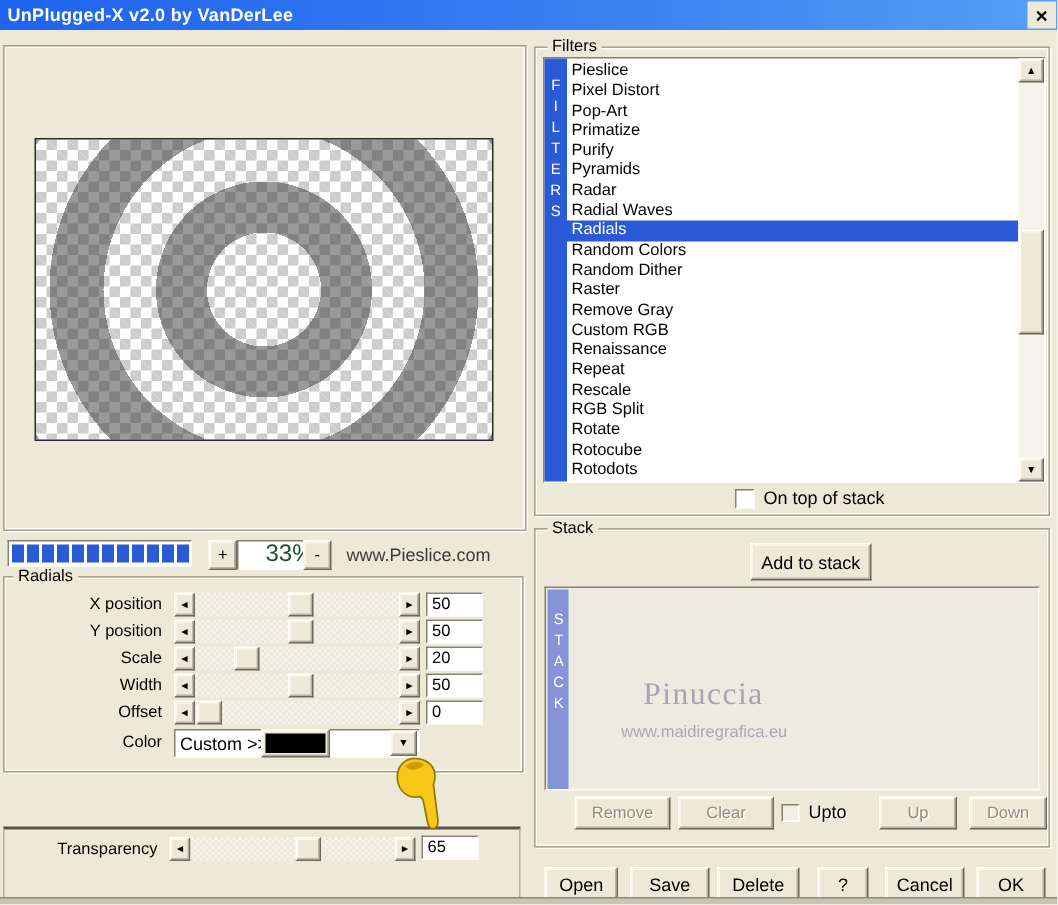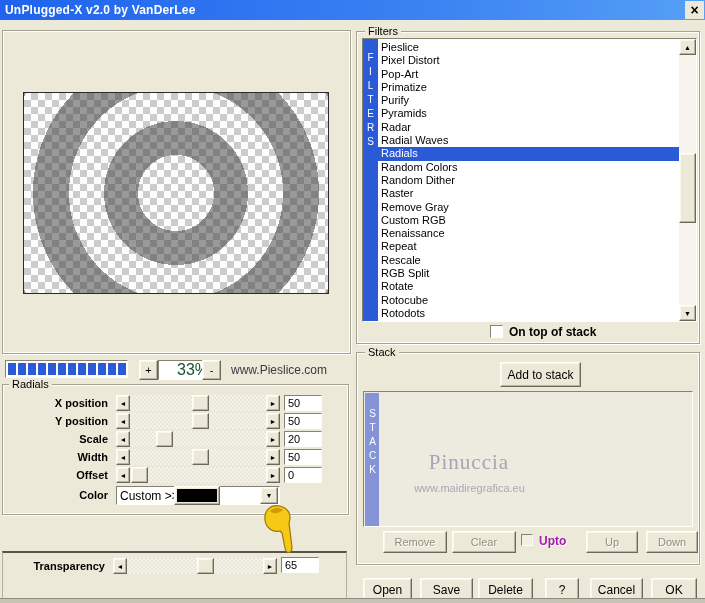--- a/index.html
+++ b/index.html
@@ -42,21 +42,21 @@
   #zoom-in{left:139px; top:360px; width:17px; height:18px;}
   #zoompct{left:158px; top:360px; width:44px; height:18px; display:flex;align-items:center;justify-content:center;
            color:#14532d; font-size:16px;padding-left:12px;}
   #zoom-out{left:202px; top:360px; width:17px; height:18px;}
   #site{left:231px; top:363px; font-size:12px; color:#3a3a3a;}
   
   #radials-group{left:2px; top:384px; width:345px; height:129px;}
   #filters-group{left:356px; top:31px; width:342px; height:311px;}
   #stack-group{left:356px; top:352px; width:342px; height:211px;}
   
-  .ctl-label{position:absolute; left:0; width:105px; text-align:right; line-height:16px;font-weight:bold;}
+  .ctl-label{position:absolute; left:0; width:105px; text-align:right; line-height:16px;}
   .slider{position:absolute; left:113px; width:164px; height:16px; display:flex;}
   .sl-btn{width:14px; height:16px; box-sizing:border-box; font-size:7px; display:flex;align-items:center;justify-content:center; flex:none;}
   .sl-track{position:relative; flex:1; background:#f4f3ea;
     background-image:linear-gradient(45deg,#e9e7d9 25%,transparent 25%,transparent 75%,#e9e7d9 75%),
                      linear-gradient(45deg,#e9e7d9 25%,transparent 25%,transparent 75%,#e9e7d9 75%);
     background-size:4px 4px; background-position:0 0,2px 2px;}
   .sl-thumb{position:absolute; top:0; width:17px; height:16px; box-sizing:border-box;}
   .val-box{position:absolute; left:281px; width:38px; height:16px; box-sizing:border-box;
     font-family:"Liberation Sans",sans-serif; font-size:11px; padding:0 0 0 3px; outline:none;}
   
@@ -67,21 +67,21 @@
   #filters-inner{left:362px; top:38px; width:333px; height:282px; background:#fff; display:flex;}
   #filters-bar{width:15px; background:#2a5ad5; color:#fff; font-size:10px;
     writing-mode:vertical-rl; text-orientation:upright; letter-spacing:3px;
     display:flex; justify-content:flex-start; padding-top:13px; box-sizing:border-box; line-height:15px;}
   #filter-list{flex:1; margin:0; padding:2px 0 0 0; list-style:none; overflow:hidden;}
   #filter-list li{height:13.3px; line-height:13.3px; padding-left:3px; white-space:nowrap;}
   #filter-list li.selected{background:#2a5ad5; color:#fff;}
   #scrollbar{width:17px; background:#f6f4ec; position:relative; flex:none;}
   .sb-btn{position:absolute; left:0; width:17px; height:16px; box-sizing:border-box; font-size:7px;}
   #sb-thumb{position:absolute; left:0; top:114px; width:17px; height:70px; box-sizing:border-box;}
-  .checkrow{position:absolute; display:flex; align-items:flex-start;font-weight:bold;}
+  .checkrow{position:absolute; display:flex; align-items:flex-end;}
   .checkbox{width:13px; height:13px; box-sizing:border-box; background:#fff; flex:none;}
   .checkbox.dis{background:#f2f0e5;}
   .checklabel{padding-left:6px; font-size:12px;}
   
   #add-btn{left:500px; top:362px; width:79px; height:23px; font-size:12px;}
   #stack-list{left:363px; top:391px; width:330px; height:136px; background:#edebdf; box-sizing:border-box;}
   #stack-bar{position:absolute; left:1px; top:1px; width:14px; height:133px; background:#8494d6; color:#fff;
     font-size:10px; writing-mode:vertical-rl; text-orientation:upright; letter-spacing:3px;
     padding-top:15px; box-sizing:border-box; line-height:14px;}
   #wm-title{position:absolute; left:35px; top:58px; width:140px; text-align:center;
@@ -272,21 +272,21 @@
   <div id="stack-list" class="abs sunken" style="background:#edebdf">
     <div id="stack-bar">STACK</div>
     <div id="wm-title">Pinuccia</div>
     <div id="wm-url">www.maidiregrafica.eu</div>
   </div>
 
   <div class="abs raised btn stackbtn disabled" style="left:383px;width:62px">Remove</div>
   <div class="abs raised btn stackbtn disabled" style="left:452px;width:62px">Clear</div>
   <div class="checkrow" style="left:521px;top:534px">
     <span class="checkbox sunken dis" style="width:12px;height:12px"></span>
-    <span class="checklabel disabled" style="color:#a21caf;text-shadow:1px 1px 0 #fffef7">Upto</span>
+    <span class="checklabel disabled" style="color:#000000;text-shadow:1px 1px 0 #fffef7">Upto</span>
   </div>
   <div class="abs raised btn stackbtn disabled" style="left:586px;width:50px">Up</div>
   <div class="abs raised btn stackbtn disabled" style="left:646px;width:50px">Down</div>
 
   <div class="abs raised btn footbtn" style="left:363px;width:47px">Open</div>
   <div class="abs raised btn footbtn" style="left:420px;width:51px">Save</div>
   <div class="abs raised btn footbtn" style="left:478px;width:53px">Delete</div>
   <div class="abs raised btn footbtn" style="left:545px;width:32px">?</div>
   <div class="abs raised btn footbtn" style="left:590px;width:51px">Cancel</div>
   <div class="abs raised btn footbtn" style="left:651px;width:44px">OK</div>

